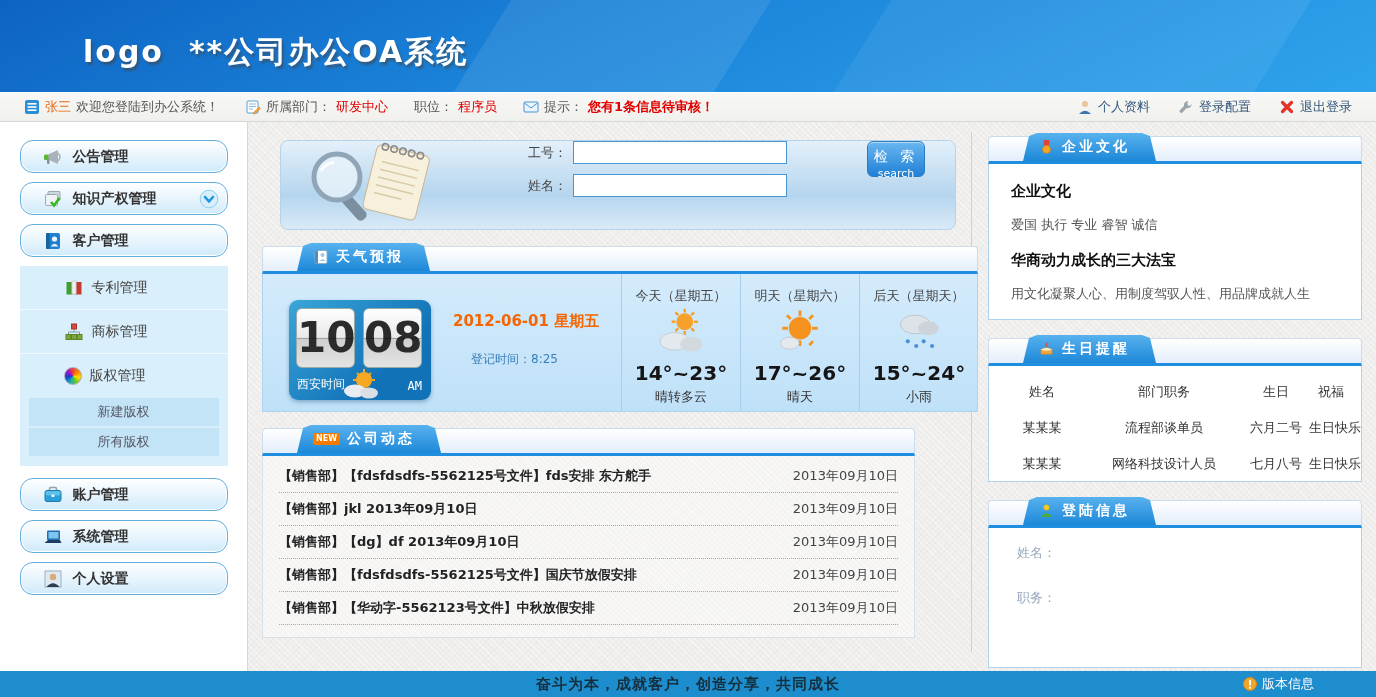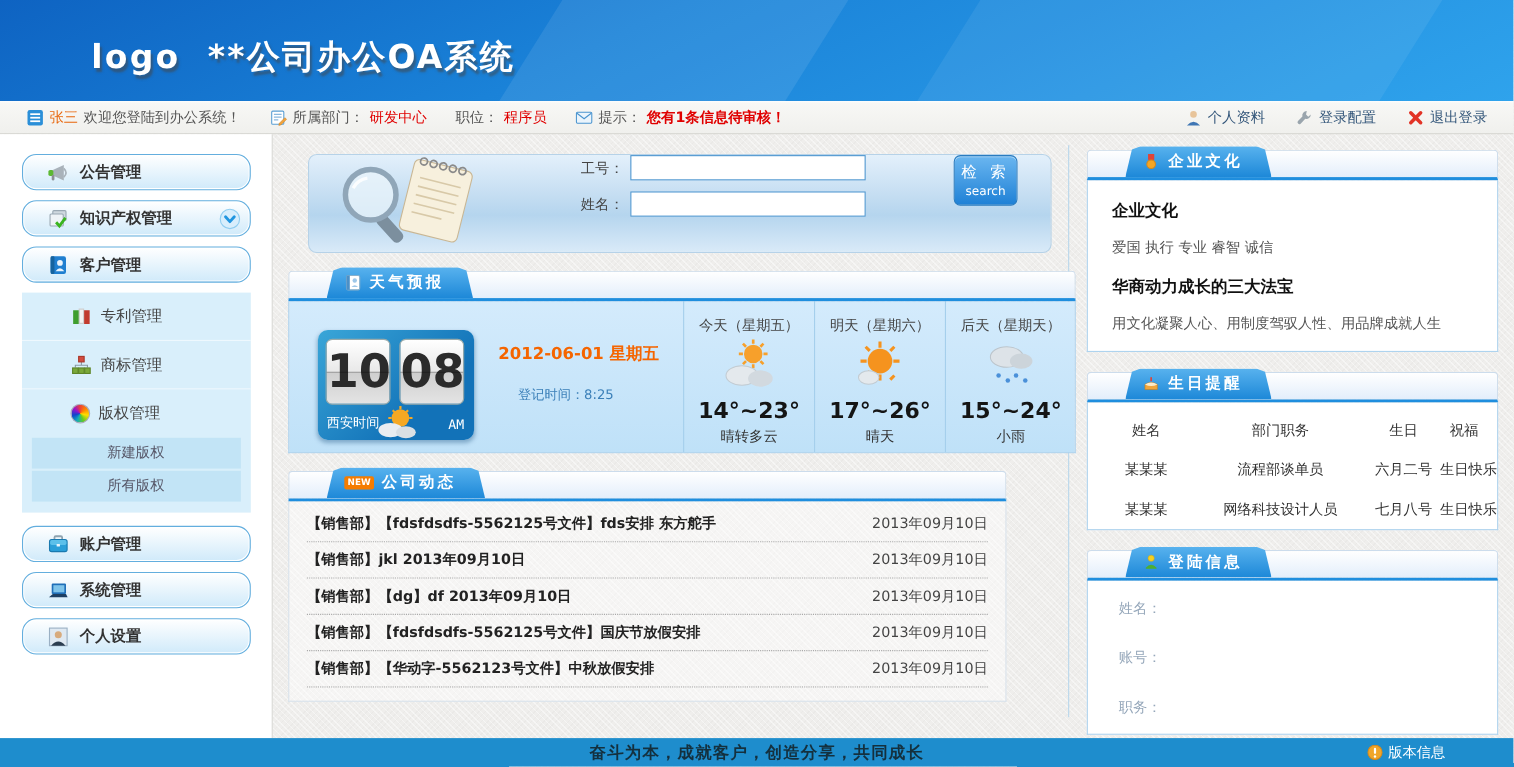--- a/index.html
+++ b/index.html
@@ -86,21 +86,21 @@
   }
   .search-art { margin-left:18px; width:150px; height:84px; flex:0 0 auto; }
   .search-form { margin-left:70px; display:flex; flex-direction:column; gap:10px; }
   .form-row { display:flex; align-items:center; gap:6px; }
   .form-row label { width:48px; text-align:right; color:#444; }
   .form-row input {
     width:214px; height:23px; border:1px solid #4a94cf; background:#fff; outline:none; padding:0 4px;
     font-family:inherit;
   }
   .search-btn {
-    margin-left:auto; margin-right:30px; width:58px; height:46px; border-radius:6px;
+    margin-left:auto; margin-right:30px; width:58px; height:36px; border-radius:6px;
     border:1px solid #2a7cc0; background:linear-gradient(#6ab6f0,#1f81d6);
     box-shadow:inset 0 1px 0 rgba(255,255,255,.5);
     color:#fff; text-align:center; cursor:pointer; padding-top:6px;
   }
   .search-btn .cn { font-size:14px; letter-spacing:4px; }
   .search-btn .en { font-size:11px; margin-top:1px; }
 
   
   .tabstrip {
     position:relative; height:28px;
@@ -584,21 +584,20 @@
             <svg viewBox="0 0 16 16" width="15" height="15">
                 <circle cx="8" cy="4.8" r="3" fill="#f5d020" stroke="#cfa51a" stroke-width=".5"></circle>
                 <path d="M2.8 14q5.2-6 10.4 0v1H2.8z" fill="#4cae32"></path>
               </svg>
           </span>
           <span>登陆信息</span>
         </div>
       </div>
       <div class="panel-body login-body">
         <div class="login-row">姓名：</div>
-        <div class="login-row">账号：</div>
         <div class="login-row">职务：</div>
       </div>
     </div>
   </div>
 
   <div class="footer">
     <div class="footer-slogan">奋斗为本，成就客户，创造分享，共同成长</div>
     <div class="footer-version">
       <span class="ico16" style="width:14px;height:14px;">
         <svg viewBox="0 0 14 14" width="14" height="14">

